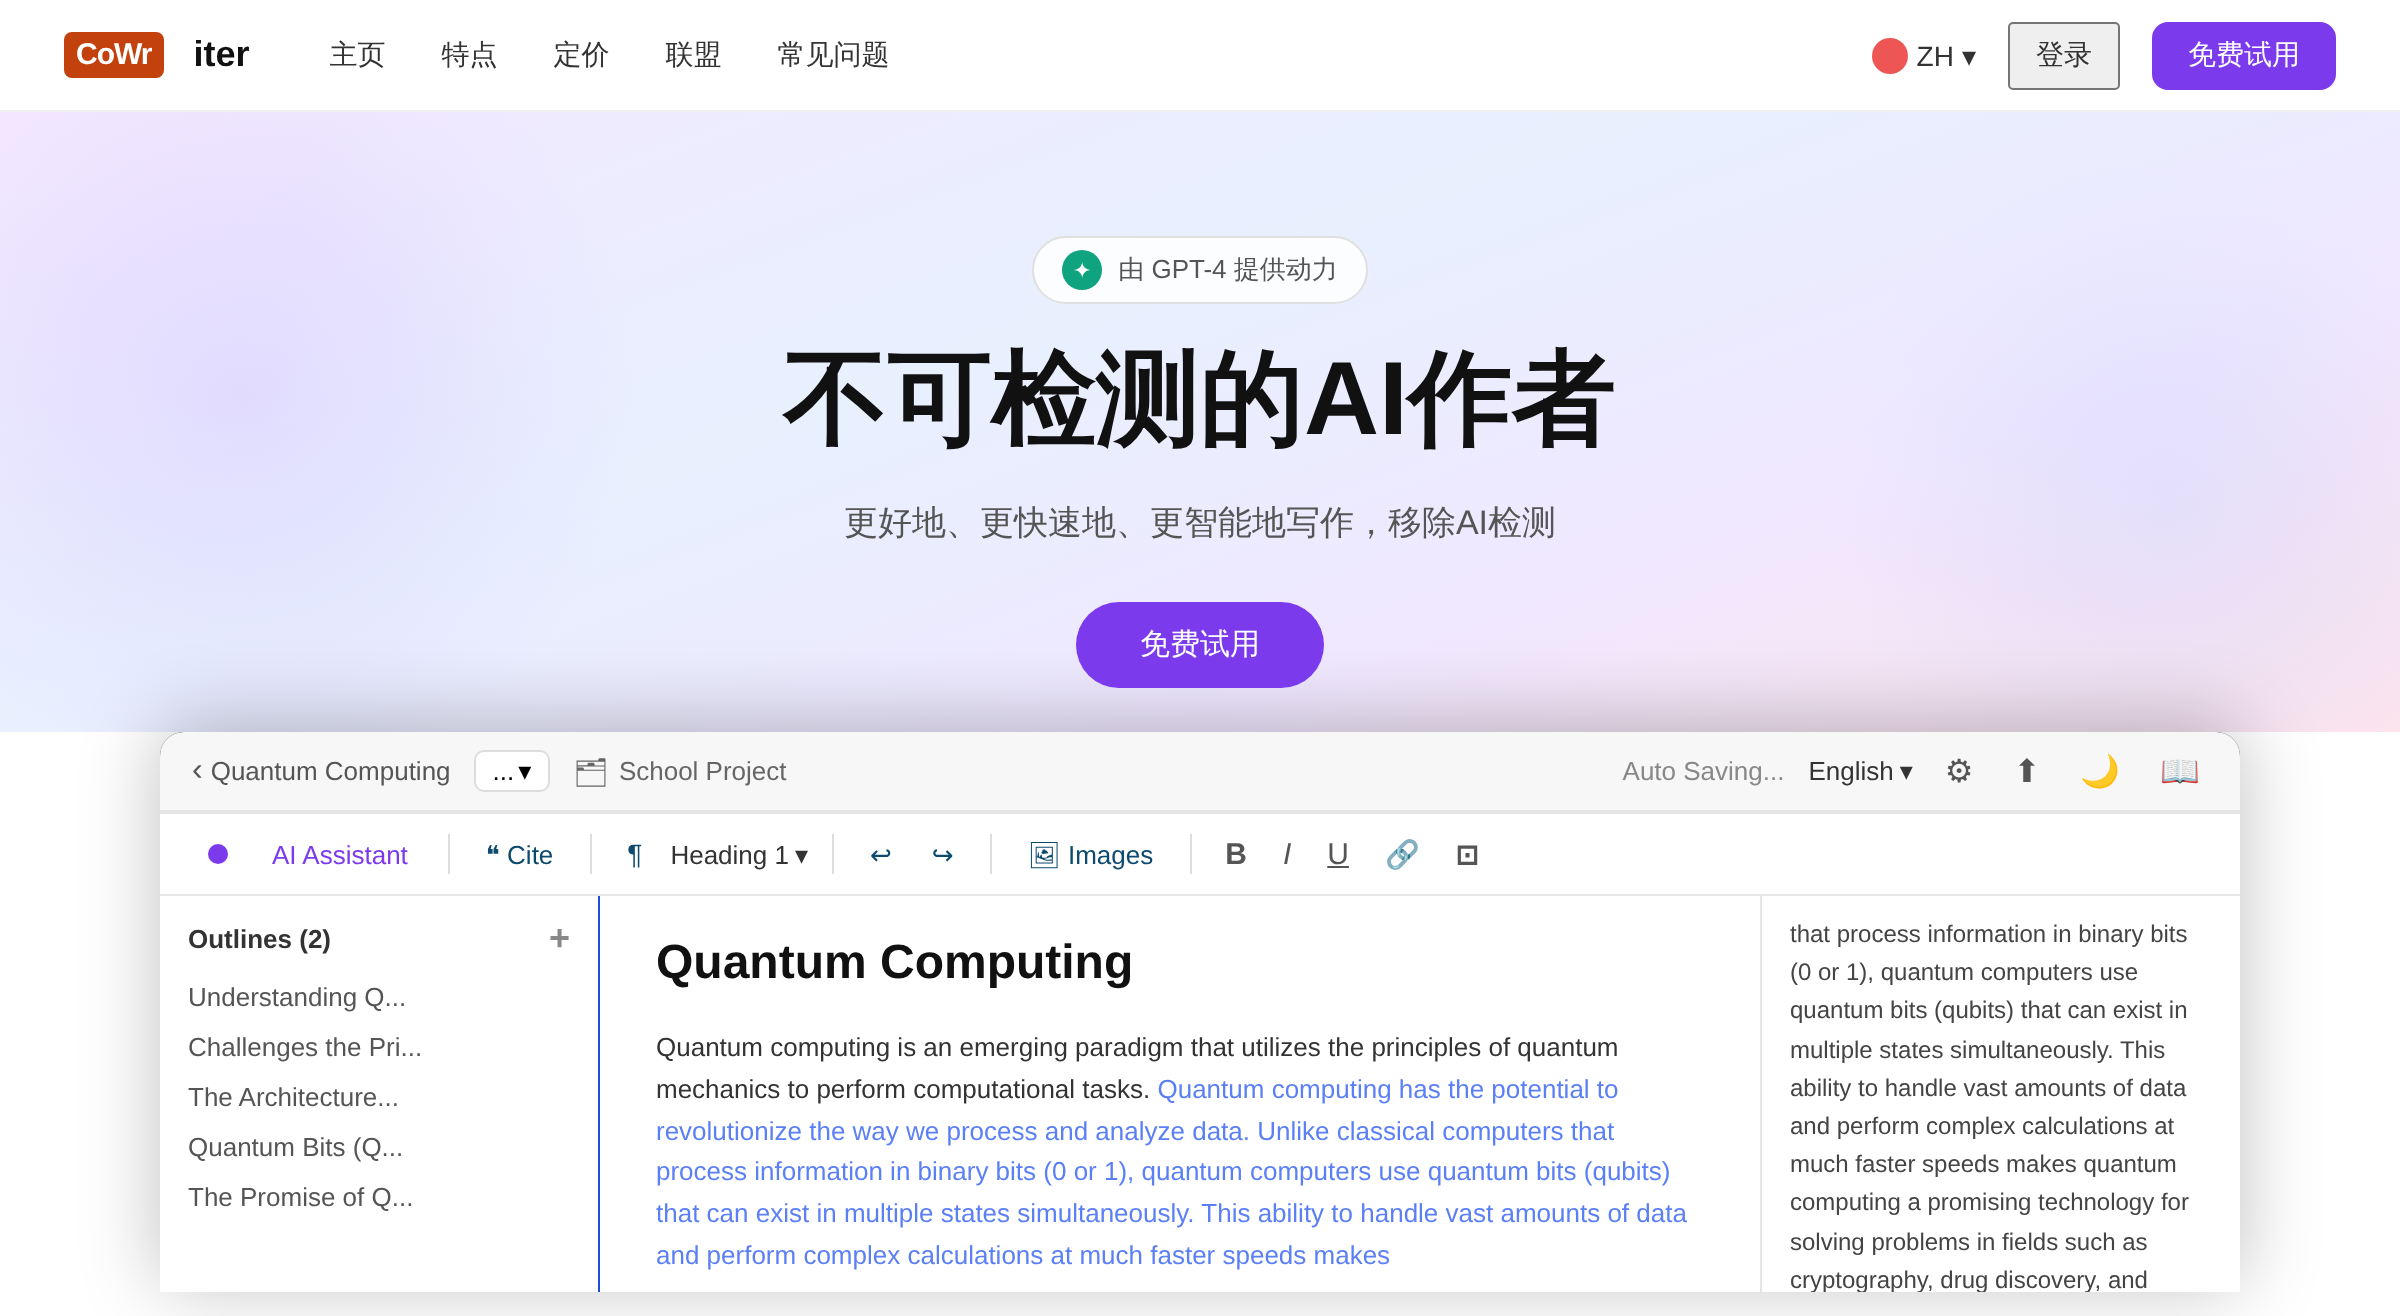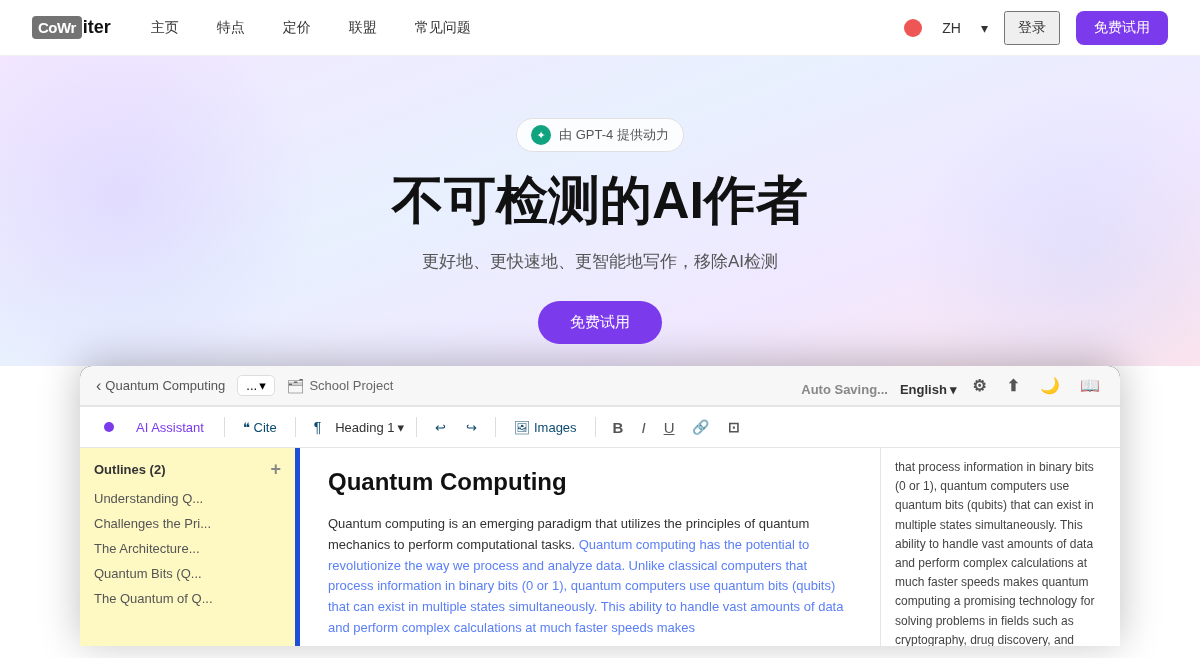--- a/index.html
+++ b/index.html
@@ -5,28 +5,28 @@
     * { margin: 0; padding: 0; box-sizing: border-box; }
     body { font-family: -apple-system, BlinkMacSystemFont, 'Segoe UI', sans-serif; width: 1200px; height: 658px; overflow: hidden; background: #fff; }
 
     
     .nav {
       display: flex; align-items: center; padding: 0 32px; height: 56px;
       background: #fff; border-bottom: 1px solid #f0f0f0; position: relative; z-index: 10;
     }
     .nav-logo { display: flex; align-items: center; margin-right: 40px; }
     .logo-box {
-      background: #737373; color: #fff; font-weight: 700; font-size: 15px;
+      background: #c2410c; color: #fff; font-weight: 700; font-size: 15px;
       padding: 3px 6px; border-radius: 4px; letter-spacing: -0.5px;
     }
-    .logo-rest { font-size: 18px; font-weight: 600; color: #111; margin-left: 1px; }
-    .nav-links { display: flex; gap: 38px; }
+    .logo-rest { font-size: 18px; font-weight: 600; color: #111; margin-left: 15px; }
+    .nav-links { display: flex; gap: 28px; }
     .nav-link { font-size: 14px; color: #333; cursor: pointer; text-decoration: none; }
     .nav-right { display: flex; align-items: center; gap: 16px; margin-left: auto; }
-    .lang-btn { display: flex; align-items: center; gap: 20px; font-size: 14px; color: #333; cursor: pointer; }
+    .lang-btn { display: flex; align-items: center; gap: 4px; font-size: 14px; color: #333; cursor: pointer; }
     .lang-dot { width: 18px; height: 18px; border-radius: 50%; background: #e55; }
     .login-btn { font-size: 14px; color: #333; cursor: pointer; padding: 6px 12px; }
     .free-trial-btn {
       background: #7c3aed; color: #fff; border: none; border-radius: 8px;
       padding: 8px 18px; font-size: 14px; cursor: pointer; font-weight: 500;
     }
 
     
     .hero {
       background: linear-gradient(160deg, #f3e8ff 0%, #e8f0fe 40%, #f0e8ff 70%, #fce4ec 100%);
@@ -75,21 +75,21 @@
       height: 280px; position: relative;
     }
     .editor-titlebar {
       background: #f7f7f8; height: 40px; display: flex; align-items: center;
       padding: 0 16px; gap: 12px; border-bottom: 1px solid #e5e5e5;
     }
     .titlebar-back { display: flex; align-items: center; gap: 4px; color: #555; font-size: 13px; cursor: pointer; }
     .titlebar-arrow { font-size: 16px; color: #555; }
     .titlebar-folder { display: flex; align-items: center; gap: 5px; font-size: 13px; color: #666; }
     .titlebar-folder-icon { font-size: 14px; }
-    .titlebar-right { margin-left: auto; display: flex; align-items: flex-end; gap: 12px; font-weight: bold; }
+    .titlebar-right { margin-left: auto; display: flex; align-items: center; gap: 12px; }
     .auto-saving { font-size: 13px; color: #888; }
     .lang-select { font-size: 13px; color: #333; display: flex; align-items: center; gap: 3px; cursor: pointer; }
     .titlebar-icon-btn { font-size: 16px; color: #555; cursor: pointer; padding: 2px 4px; }
     .ellipsis-btn {
       background: #fff; border: 1px solid #ddd; border-radius: 5px;
       padding: 2px 8px; font-size: 13px; cursor: pointer; display: flex; align-items: center; gap: 2px;
     }
 
     
     .editor-toolbar {
@@ -105,22 +105,22 @@
     .toolbar-sep { width: 1px; height: 20px; background: #ddd; margin: 0 4px; }
     .toolbar-btn { font-size: 13px; color: #0c4a6e; cursor: pointer; padding: 3px 6px; border-radius: 3px; }
     .toolbar-heading { display: flex; gap: 3px; font-size: 13px; color: #333; cursor: pointer; }
     .toolbar-format-btn { font-size: 15px; color: #555; cursor: pointer; padding: 2px 5px; font-weight: 700; }
 
     
     .editor-body { display: flex; height: calc(280px - 40px - 42px); }
 
     
     .editor-sidebar {
-      width: 220px; min-width: 220px; background: #fef9c3;
-      border-right: 5px solid #1d4ed8; padding: 12px 0; overflow: hidden;
+      width: 220px; min-width: 220px; background: #ffffff;
+      border-right: 1px solid #1d4ed8; padding: 12px 0; overflow: hidden;
     }
     .sidebar-header {
       display: flex; align-items: center; justify-content: space-between;
       padding: 0 14px 8px; font-size: 13px; font-weight: 600; color: #333;
     }
     .sidebar-add-btn { font-size: 18px; color: #888; cursor: pointer; line-height: 1; }
     .sidebar-item {
       padding: 5px 14px; font-size: 13px; color: #555; cursor: pointer;
       white-space: nowrap; overflow: hidden; text-overflow: ellipsis;
     }
@@ -239,21 +239,21 @@
 
     <div class="editor-sidebar">
       <div class="sidebar-header">
         <span>Outlines (2)</span>
         <span class="sidebar-add-btn">+</span>
       </div>
       <div class="sidebar-item">Understanding Q...</div>
       <div class="sidebar-item">Challenges the Pri...</div>
       <div class="sidebar-item">The Architecture...</div>
       <div class="sidebar-item">Quantum Bits (Q...</div>
-      <div class="sidebar-item">The Quantum of Q...</div>
+      <div class="sidebar-item">The Promise of Q...</div>
     </div>
 
     <div class="editor-main">
       <div class="doc-title">Quantum Computing</div>
       <div class="doc-text">
         <span>Quantum computing is an emerging paradigm that utilizes the principles of quantum mechanics to perform computational tasks.</span>
         <span class="highlight">Quantum computing has the potential to revolutionize the way we process and analyze data. Unlike classical computers that process information in binary bits (0 or 1), quantum computers use quantum bits (qubits) that can exist in multiple states simultaneously. This ability to handle vast amounts of data and perform complex calculations at much faster speeds makes</span>
         
       </div>
     </div>

